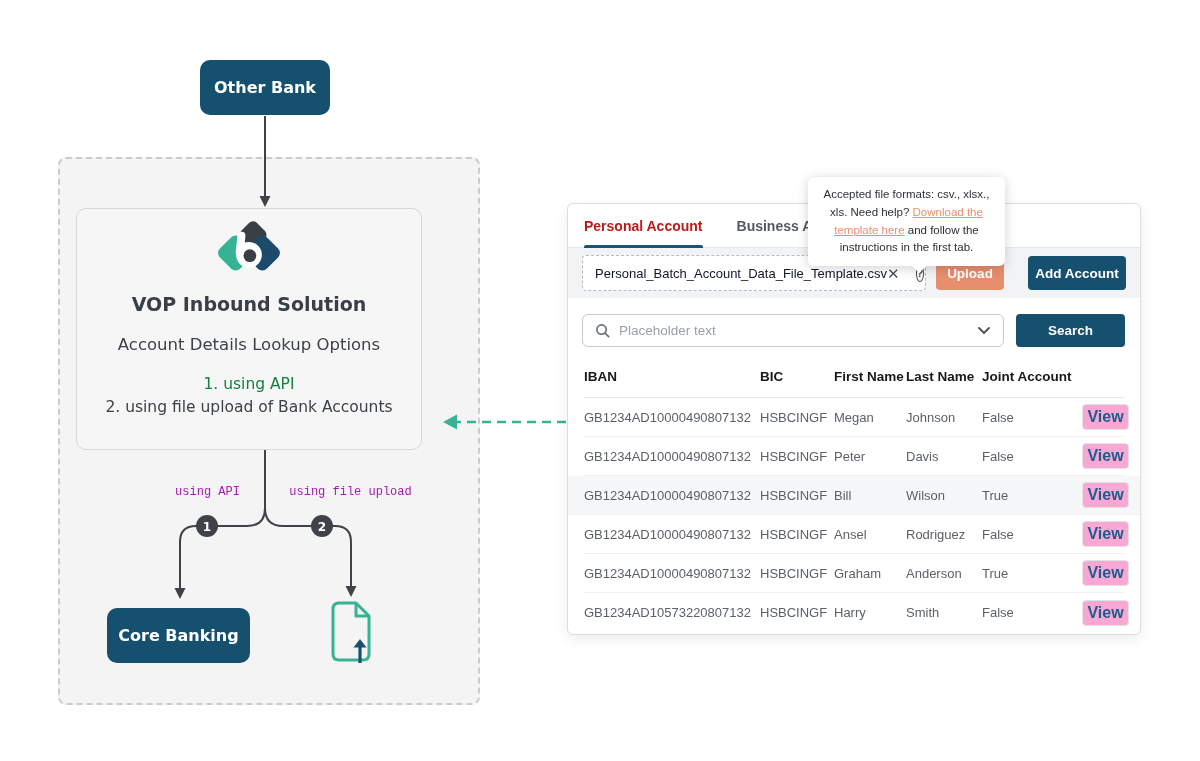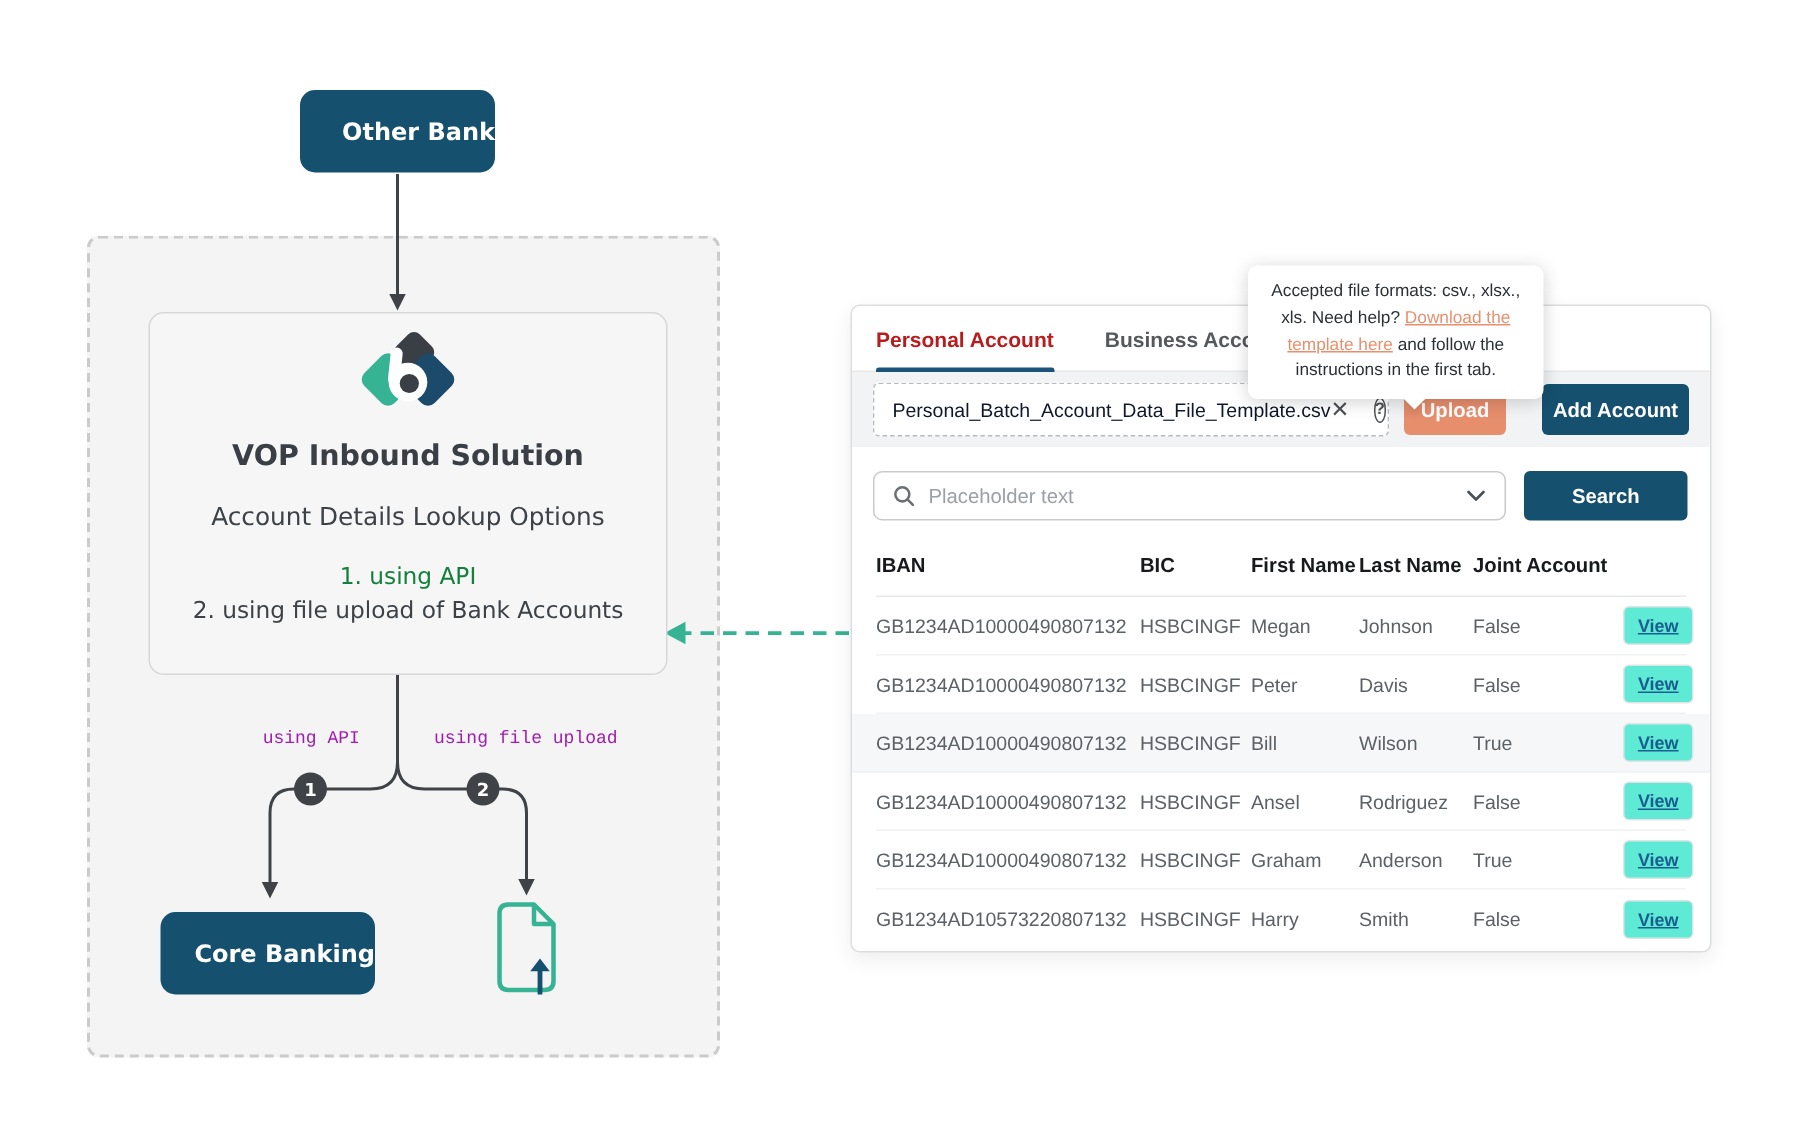--- a/index.html
+++ b/index.html
@@ -6,27 +6,27 @@
   html,body { width:1200px; height:761px; background:#ffffff; overflow:hidden;
     font-family:"Liberation Sans", sans-serif; }
   .abs { position:absolute; }
 
   
   #diagram-arrows { position:absolute; left:0; top:0; width:1200px; height:761px;
     pointer-events:none; z-index:1; }
   .diagram-font { font-family:"DejaVu Sans", sans-serif; }
 
   .pill-navy { background:var(--navy); color:#fff; border-radius:10px;
-    display:flex; align-items:center; justify-content:flex-end;
+    display:flex; align-items:center; justify-content:center;
     font-family:"DejaVu Sans", sans-serif; font-weight:700; font-size:16px; z-index:2; }
 
   #dashed-container { left:58px; top:157px; width:422px; height:548px;
     background:#f4f4f5; border:2px dashed #cbcbcb; border-radius:8px; z-index:0; }
 
-  #solution-box { left:99px; top:208px; width:346px; height:242px;
+  #solution-box { left:76px; top:208px; width:346px; height:242px;
     background:#f6f6f6; border:1.5px solid #d7d7d7; border-radius:10px; z-index:2;
     display:flex; flex-direction:column; align-items:center; text-align:center; }
   #solution-box .logo { margin-top:12px; }
   #solution-title { margin-top:8px; font-size:19px; font-weight:700; color:#3a3f45; }
   #solution-subtitle { margin-top:20px; font-size:16.5px; color:#3d4248; }
   #solution-opt1 { margin-top:21px; font-size:15.5px; color:#15803d; }
   #solution-opt2 { margin-top:5px; font-size:15.5px; color:#3d4248; }
 
   .branch-label { position:absolute; z-index:2; font-family:Liberation Mono, monospace;
     font-size:12px; color:#a21caf; text-align:center; }
@@ -76,26 +76,26 @@
   #account-table { margin:0 16px; }
   .t-head { display:grid; grid-template-columns:176px 74px 72px 76px 100px 1fr;
     height:47px; align-items:end; padding-bottom:13px; border-bottom:1px solid #e7e8ea;
     font-size:13.5px; font-weight:700; color:#17191c; }
   .t-row { display:grid; grid-template-columns:176px 74px 72px 76px 100px 1fr;
     height:39px; align-items:center; font-size:13px; color:#5c6167;
     border-bottom:1px solid #f0f1f2; }
   .t-row:last-child { border-bottom:none; }
   .t-row.highlight { background:#f6f7f8; margin:0 -16px; padding:0 16px; }
   .view-cell { display:flex; justify-content:flex-end; }
-  .view-btn { width:47px; height:26px; background:#5eead4; border:1px solid #e1e3e5;
-    border-radius:4px; color:#1a5d8f; font-weight:700; font-size:12px; cursor:pointer;
-    font-family:"Liberation Sans", sans-serif;text-decoration:underline; }
+  .view-btn { width:47px; height:26px; background:#f9a8d4; border:1px solid #e1e3e5;
+    border-radius:4px; color:#1a5d8f; font-weight:700; font-size:16px; cursor:pointer;
+    font-family:"Liberation Sans", sans-serif; }
 
   
-  #format-tooltip { left:832px; top:177px; width:197px; background:#fff;
+  #format-tooltip { left:808px; top:177px; width:197px; background:#fff;
     border-radius:6px; box-shadow:0 2px 12px rgba(0,0,0,0.18); padding:9px 10px;
     font-size:11.5px; line-height:1.55; color:#2c3035; text-align:center; z-index:5; }
   #format-tooltip .link { color:#e8906e; text-decoration:underline; cursor:pointer; }
   #tooltip-caret { position:absolute; left:106px; bottom:-5px; width:10px; height:10px;
     background:#fff; transform:rotate(45deg); box-shadow:3px 3px 6px rgba(0,0,0,0.08); }
 
   :root { --navy:#15506f; --teal:#35b392; --charcoal:#3f4347; }
 </style>
 </head>
 <body>

